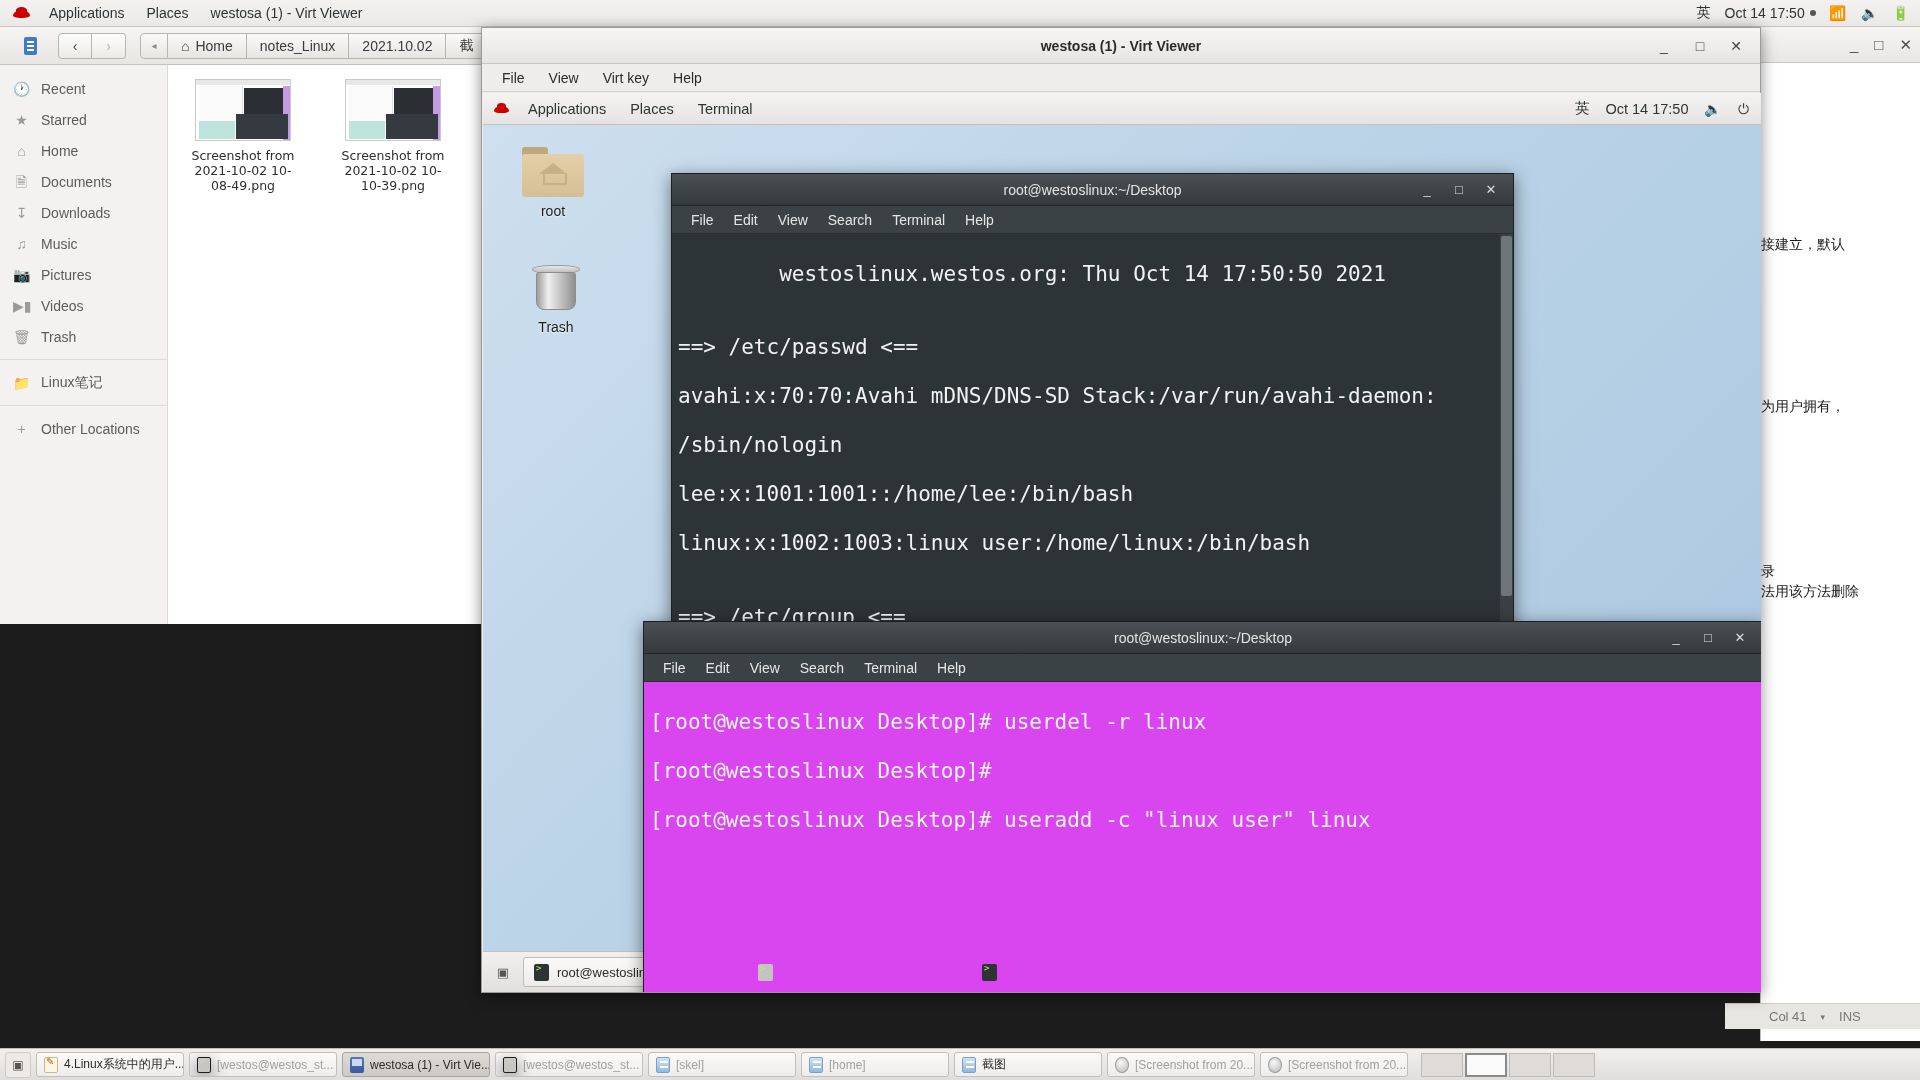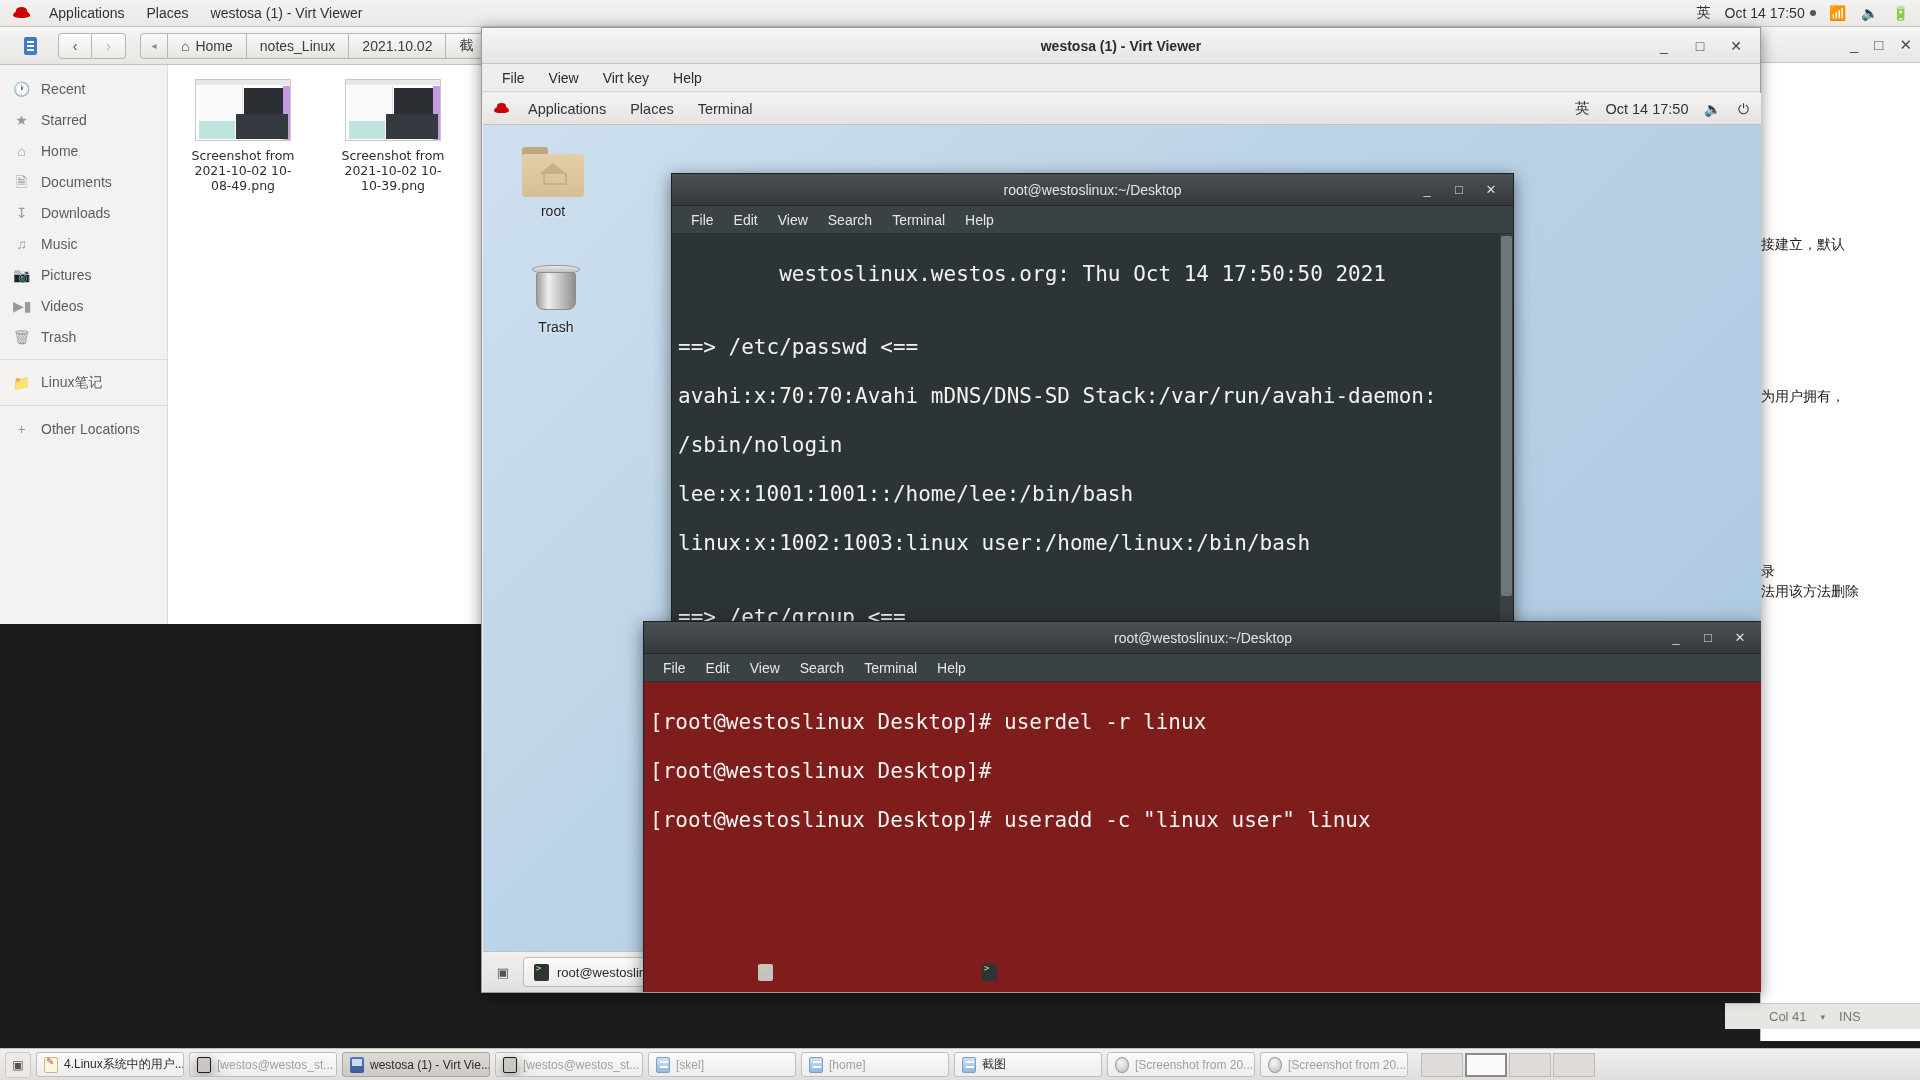--- a/index.html
+++ b/index.html
@@ -53,21 +53,21 @@
   .doc-titlebar {
     height: 36px; background: linear-gradient(to bottom,#f6f5f4,#e9e7e5);
     border-bottom: 1px solid #c9c5c1; display: flex; align-items: center;
     justify-content: flex-end; padding-right: 8px; gap: 16px; color: #4b4b4b; font-size: 15px;
   }
   .doc-hamburger { margin-right: auto; padding-left: 4px; font-size: 16px; color: #444; }
   .doc-body { position: relative; height: 960px; background: #fff;
     font-family: "DejaVu Sans", sans-serif; font-size: 14px; color: #1a1a1a; }
   .doc-line { position: absolute; left: 0; white-space: nowrap; }
   .doc-line.l1 { top: 173px; }
-  .doc-line.l2 { top: 325px; }
+  .doc-line.l2 { top: 335px; }
   .doc-line.l3 { top: 500px; }
   .doc-line.l4 { top: 520px; }
   .doc-statusbar {
     position: absolute; left: -36px; bottom: 12px; width: 196px; height: 26px;
     background: #e8e6e3; border-top: 1px solid #cfcbc7;
     display: flex; align-items: center; gap: 14px; padding-left: 44px;
     font-size: 13px; color: #777;
   }
   .doc-arrow { font-size: 9px; color: #777; }
 
@@ -281,21 +281,21 @@
   }
   .term-scroll-thumb {
     position: absolute; right: 1px; width: 11px; background: #6e7679; border-radius: 2px;
   }
 
   
   #term-back { left: 188px; top: 48px; width: 843px; height: 531px; }
   #term-back .term-body { height: 466px; overflow: hidden; background: rgba(46,52,54,0.90); }
   
   #term-front { left: 160px; top: 496px; width: 1120px; height: 382px; }
-  #term-front .term-body { height: 318px; background: #7f1d1d; }
+  #term-front .term-body { height: 318px; background: #d946ef; }
 
   
   .g-taskbar {
     height: 41px; background: linear-gradient(to bottom,#f2f0ee,#e2e0de);
     border-top: 1px solid #c3bfbb; display: flex; align-items: center; padding: 0 6px; gap: 6px;
   }
   .g-showdesk {
     width: 28px; height: 30px; display: flex; align-items: center; justify-content: center;
     border: 1px solid transparent; font-size: 13px; color: #555;
   }

